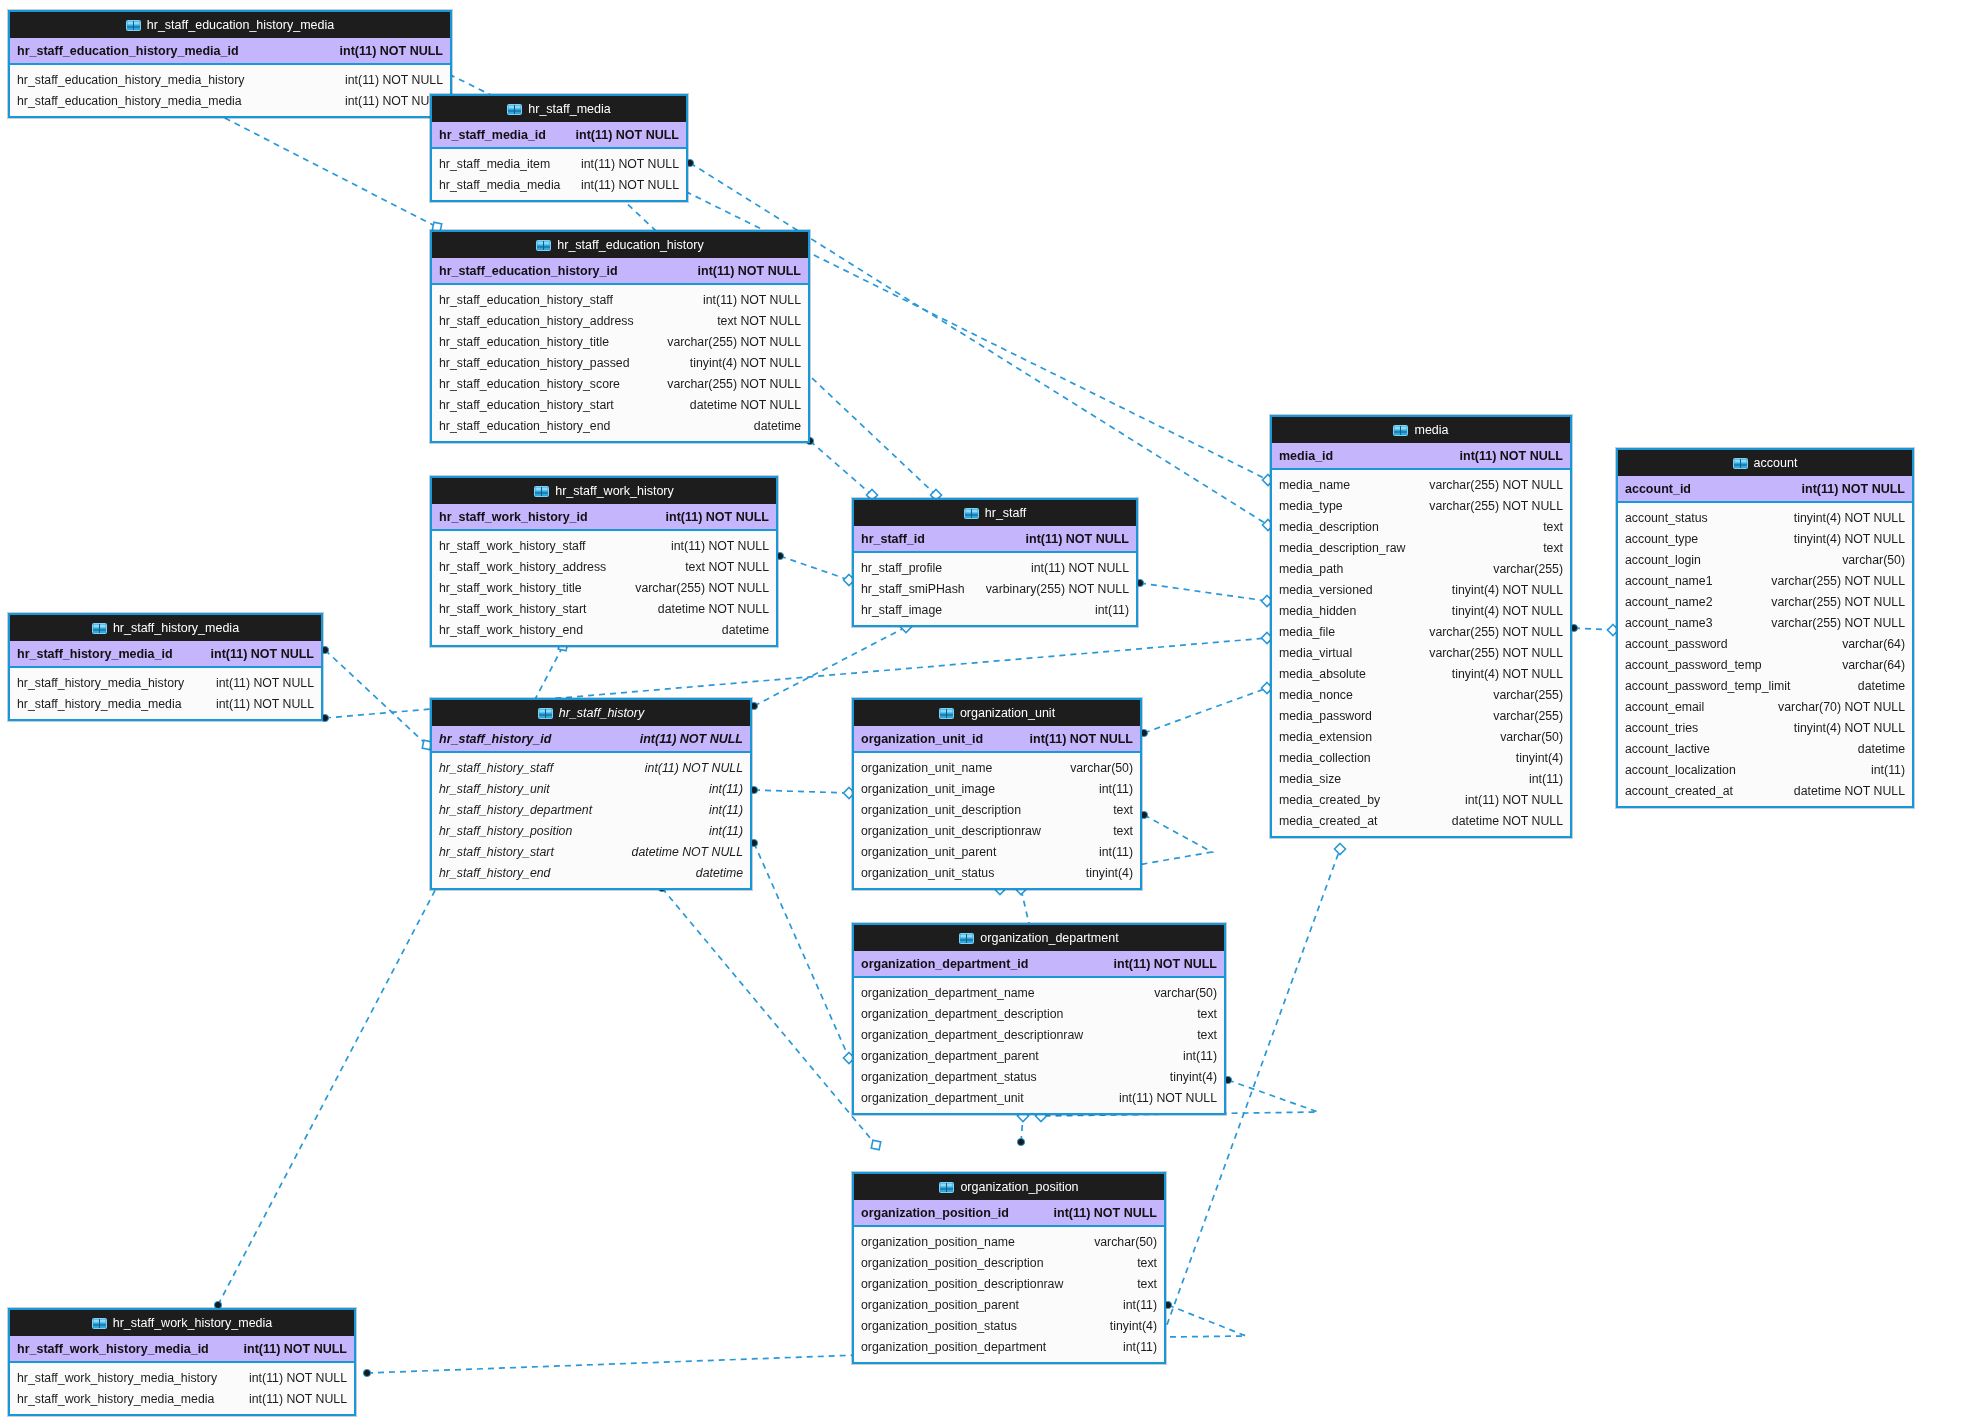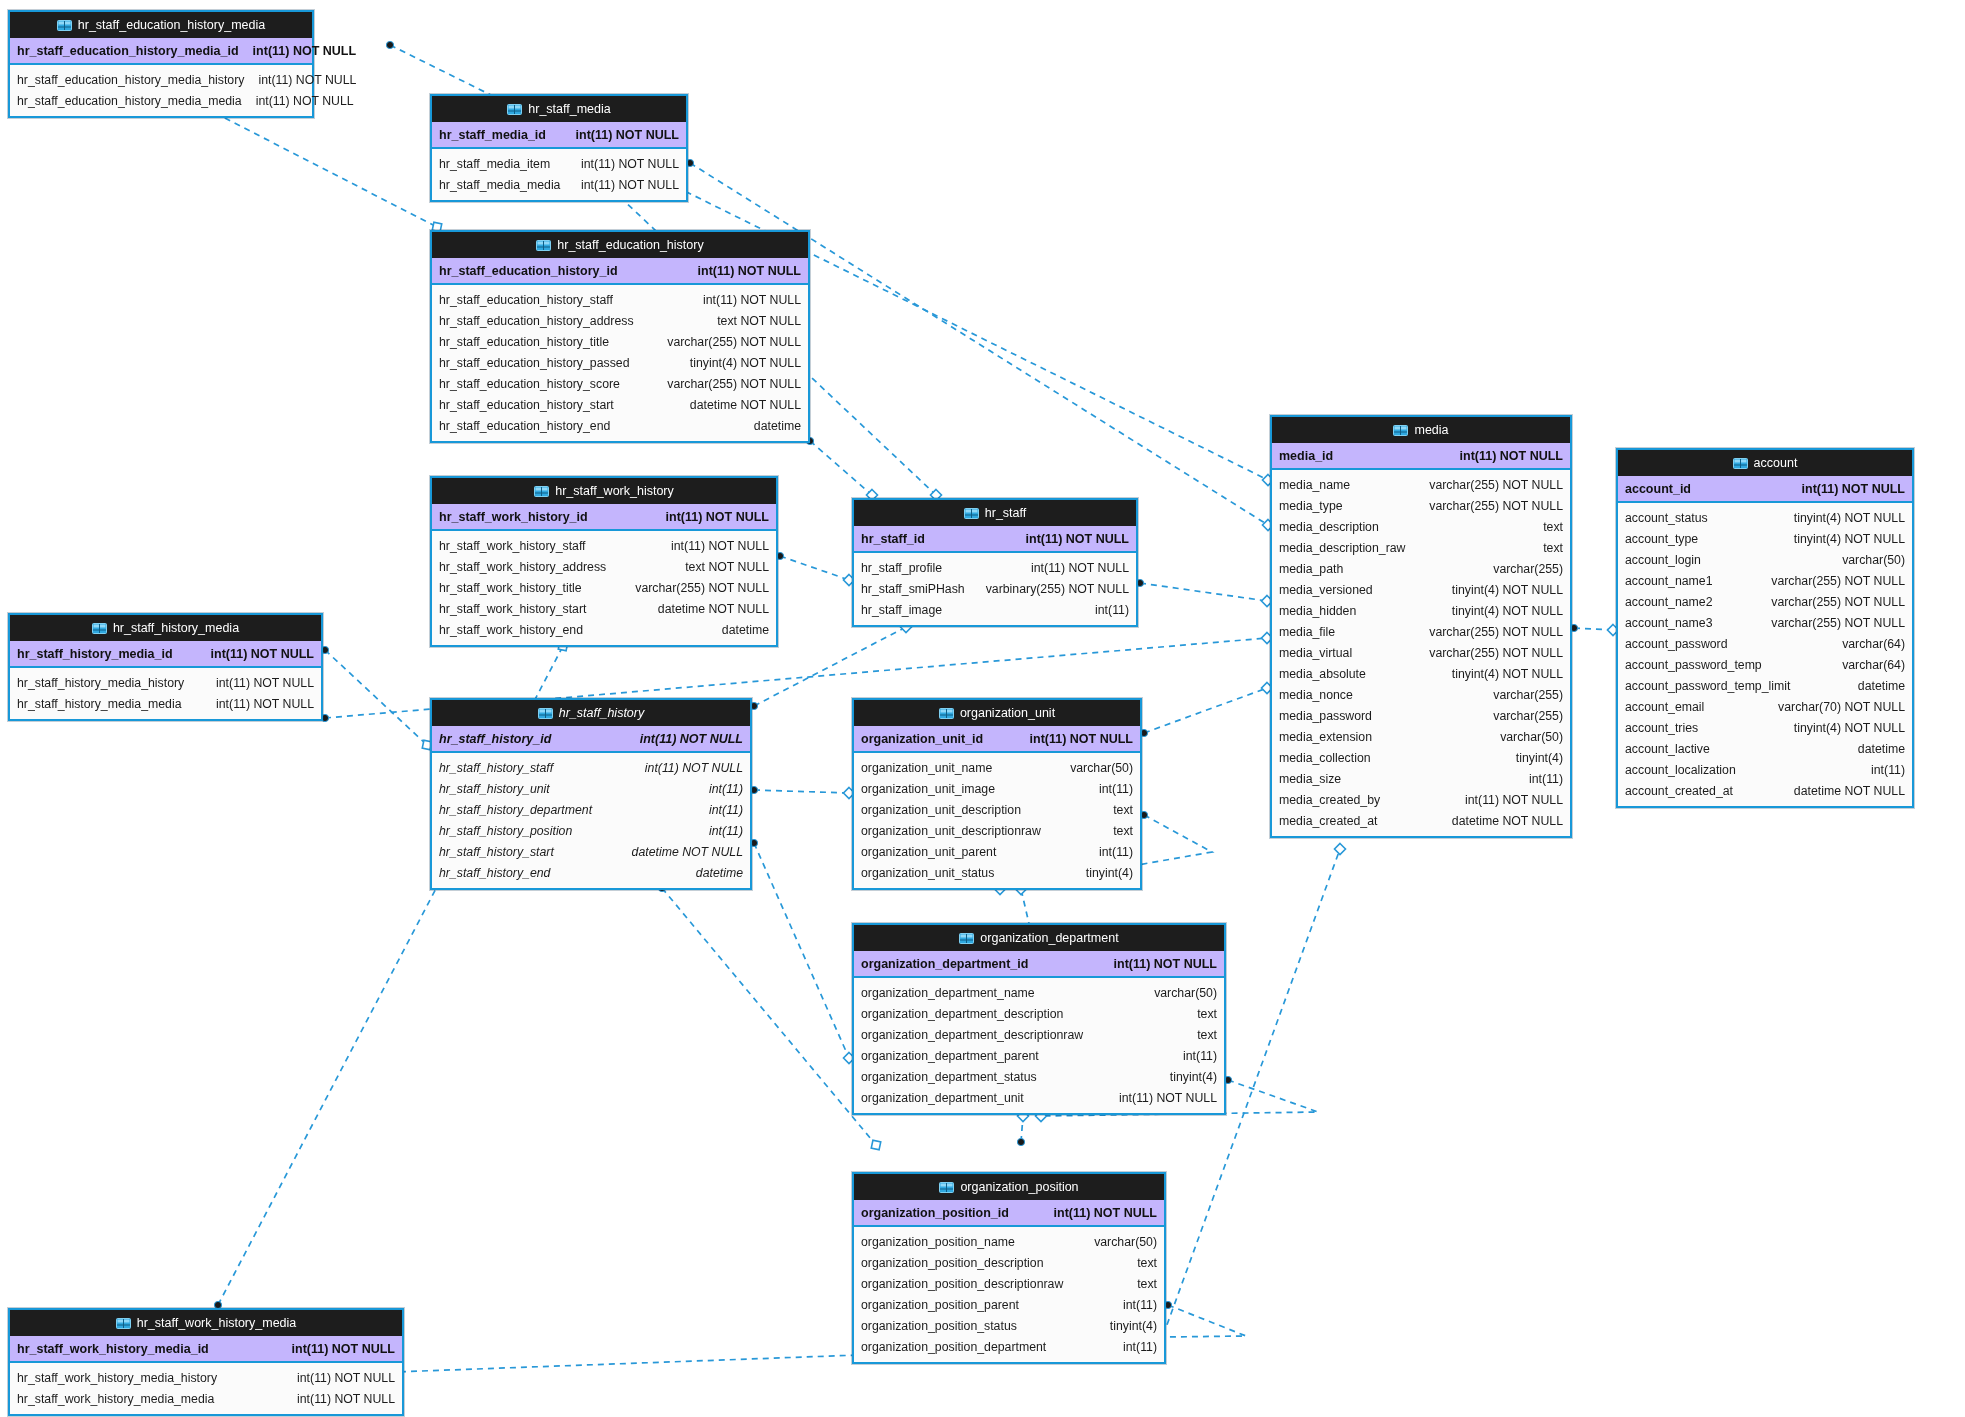--- a/index.html
+++ b/index.html
@@ -120,21 +120,21 @@
       <polyline points="1228,1080 1318,1112 1041,1116" fill="none" stroke="#2898d8" stroke-width="1.7" stroke-dasharray="6 5"></polyline>
       <circle cx="1228" cy="1080" r="3.6" fill="#1a1a1a" stroke="#2898d8" stroke-width="1"></circle>
       <polygon points="1041,1110.5 1046.5,1116 1041,1121.5 1035.5,1116" fill="#ffffff" stroke="#2898d8" stroke-width="1.6"></polygon>
       <polyline points="1021,1142 1023,1116" fill="none" stroke="#2898d8" stroke-width="1.7" stroke-dasharray="6 5"></polyline>
       <circle cx="1021" cy="1142" r="3.6" fill="#1a1a1a" stroke="#2898d8" stroke-width="1"></circle>
       <polygon points="1023,1110.5 1028.5,1116 1023,1121.5 1017.5,1116" fill="#ffffff" stroke="#2898d8" stroke-width="1.6"></polygon>
       <polyline points="1168,1305 1246,1336 1010,1339" fill="none" stroke="#2898d8" stroke-width="1.7" stroke-dasharray="6 5"></polyline>
       <circle cx="1168" cy="1305" r="3.6" fill="#1a1a1a" stroke="#2898d8" stroke-width="1"></circle>
       <polygon points="1010,1333.5 1015.5,1339 1010,1344.5 1004.5,1339" fill="#ffffff" stroke="#2898d8" stroke-width="1.6"></polygon>
     </svg>
-<div class="db-table" style="left: 8px; top: 10px; width: 306px;">
+<div class="db-table" style="left: 8px; top: 10px; width: 444px;">
       <div class="hdr">
         <svg width="15" height="11">
           <rect x="0.5" y="0.5" width="14" height="10" rx="1" fill="#2fa8e0" stroke="#7fd0f2"></rect>
           <rect x="1.5" y="1.5" width="12" height="3" fill="#8fd8f8"></rect>
           <line x1="7.5" y1="1" x2="7.5" y2="10" stroke="#0e5f88" stroke-width="1"></line>
           <line x1="1" y1="7" x2="14" y2="7" stroke="#0e5f88" stroke-width="1"></line>
         </svg>
         <span>hr_staff_education_history_media</span>
       </div>
       <div class="pk-row">
@@ -628,21 +628,21 @@
         <div class="col-row">
           <span>account_localization</span>
           <span class="t">int(11)</span>
         </div>
         <div class="col-row">
           <span>account_created_at</span>
           <span class="t">datetime NOT NULL</span>
         </div>
       </div>
     </div>
-    <div class="db-table" style="left: 8px; top: 1308px; width: 396px;">
+    <div class="db-table" style="left: 8px; top: 1308px; width: 348px;">
       <div class="hdr">
         <svg width="15" height="11">
           <rect x="0.5" y="0.5" width="14" height="10" rx="1" fill="#2fa8e0" stroke="#7fd0f2"></rect>
           <rect x="1.5" y="1.5" width="12" height="3" fill="#8fd8f8"></rect>
           <line x1="7.5" y1="1" x2="7.5" y2="10" stroke="#0e5f88" stroke-width="1"></line>
           <line x1="1" y1="7" x2="14" y2="7" stroke="#0e5f88" stroke-width="1"></line>
         </svg>
         <span>hr_staff_work_history_media</span>
       </div>
       <div class="pk-row">

